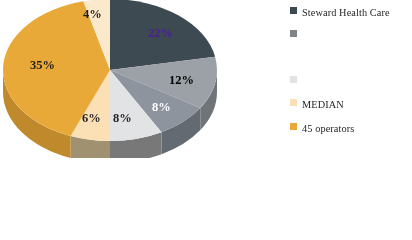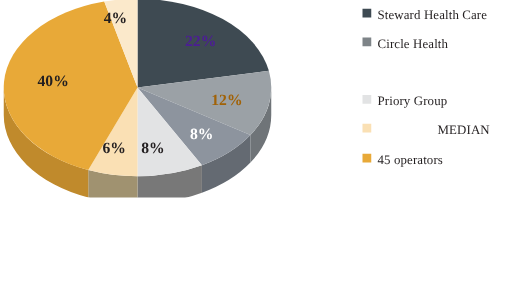--- a/index.html
+++ b/index.html
@@ -87,43 +87,41 @@
           <path d="M 110 70 L 215.1047358279697 56.695926664413555 A 107 71 0 0 1 200.3430880287156 108.04370244350878 Z" fill="#9ba1a6"></path>
           <path d="M 110 70 L 200.3430880287156 108.04370244350878 A 107 71 0 0 1 161.5476431288835 132.21777428311432 Z" fill="#8d949e"></path>
           <path d="M 110 70 L 161.5476431288835 132.21777428311432 A 107 71 0 0 1 109.99999999999996 141 Z" fill="#e2e3e4"></path>
           <path d="M 110 70 L 109.99999999999996 141 A 107 71 0 0 1 70.61067286273943 136.01413049806584 Z" fill="#fae0b4"></path>
           <path d="M 110 70 L 70.61067286273943 136.01413049806584 A 107 71 0 0 1 83.39018207336058 1.230595559867183 Z" fill="#e8a938"></path>
           <path d="M 110 70 L 83.39018207336058 1.230595559867183 A 107 71 0 0 1 109.99999999999999 -1 Z" fill="#fbe9cb"></path>
         </g>
     </svg>
     <div id="slice-label-layer">
         <div class="slice-label" style="position: absolute; left: 148px; top: 26px; color: #4c1d95;">22%</div>
-        <div class="slice-label" style="position: absolute; left: 169px; top: 73px; color: #a16207;">12%</div>
+        <div class="slice-label" style="position: absolute; left: 169px; top: 73px; color: #000000;">12%</div>
         <div class="slice-label" style="position: absolute; left: 152px; top: 100px; color: rgb(255, 255, 255);">8%</div>
         <div class="slice-label" style="position: absolute; left: 113px; top: 111px; color: rgb(35, 31, 32);">8%</div>
         <div class="slice-label" style="position: absolute; left: 82px; top: 111px; color: rgb(35, 31, 32);">6%</div>
-        <div class="slice-label" style="position: absolute; left: 30px; top: 58px; color: rgb(35, 31, 32);">40%</div>
+        <div class="slice-label" style="position: absolute; left: 30px; top: 58px; color: rgb(35, 31, 32);">35%</div>
         <div class="slice-label" style="position: absolute; left: 83px; top: 7px; color: rgb(35, 31, 32);">4%</div>
       </div>
   </div>
 
   <div class="legend" id="legend">
       <div class="legend-item" style="top: 7px;">
         <span class="legend-swatch" style="background: rgb(62, 74, 82);"></span>
         <span class="legend-label">Steward Health Care</span>
       </div>
       <div class="legend-item" style="top: 30.1px;">
         <span class="legend-swatch" style="background: rgb(126, 132, 136);"></span>
-        <span class="legend-label">Circle Health</span>
       </div>
       <div class="legend-item" style="top: 76.3px;">
         <span class="legend-swatch" style="background: rgb(226, 227, 228);"></span>
-        <span class="legend-label">Priory Group</span>
       </div>
-      <div class="legend-item" style="top: 99.4px; gap: 48px;">
+      <div class="legend-item" style="top: 99.4px;">
         <span class="legend-swatch" style="background: rgb(250, 224, 180);"></span>
         <span class="legend-label">MEDIAN</span>
       </div>
       <div class="legend-item" style="top: 122.5px;">
         <span class="legend-swatch" style="background: rgb(232, 169, 56);"></span>
         <span class="legend-label">45 operators</span>
       </div>
     </div>
 
 </div>

